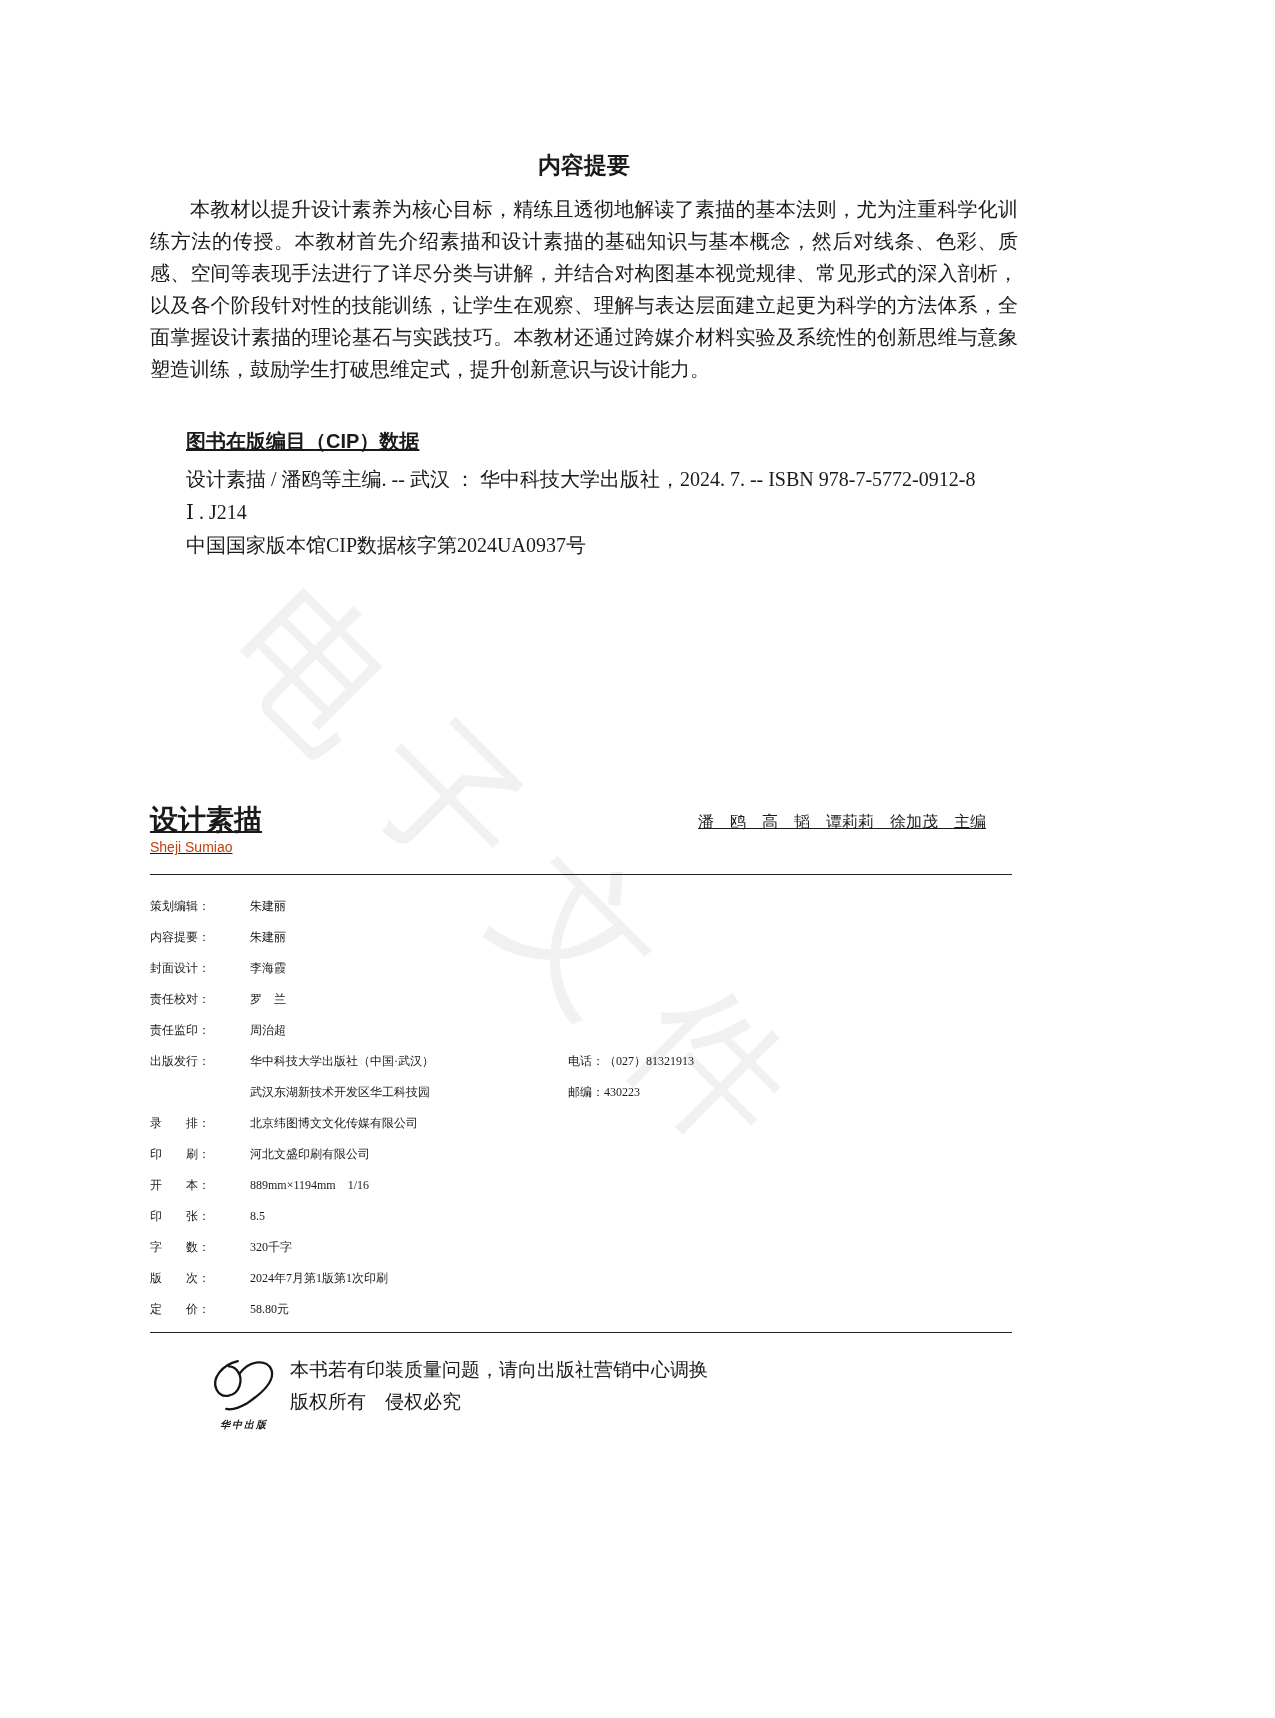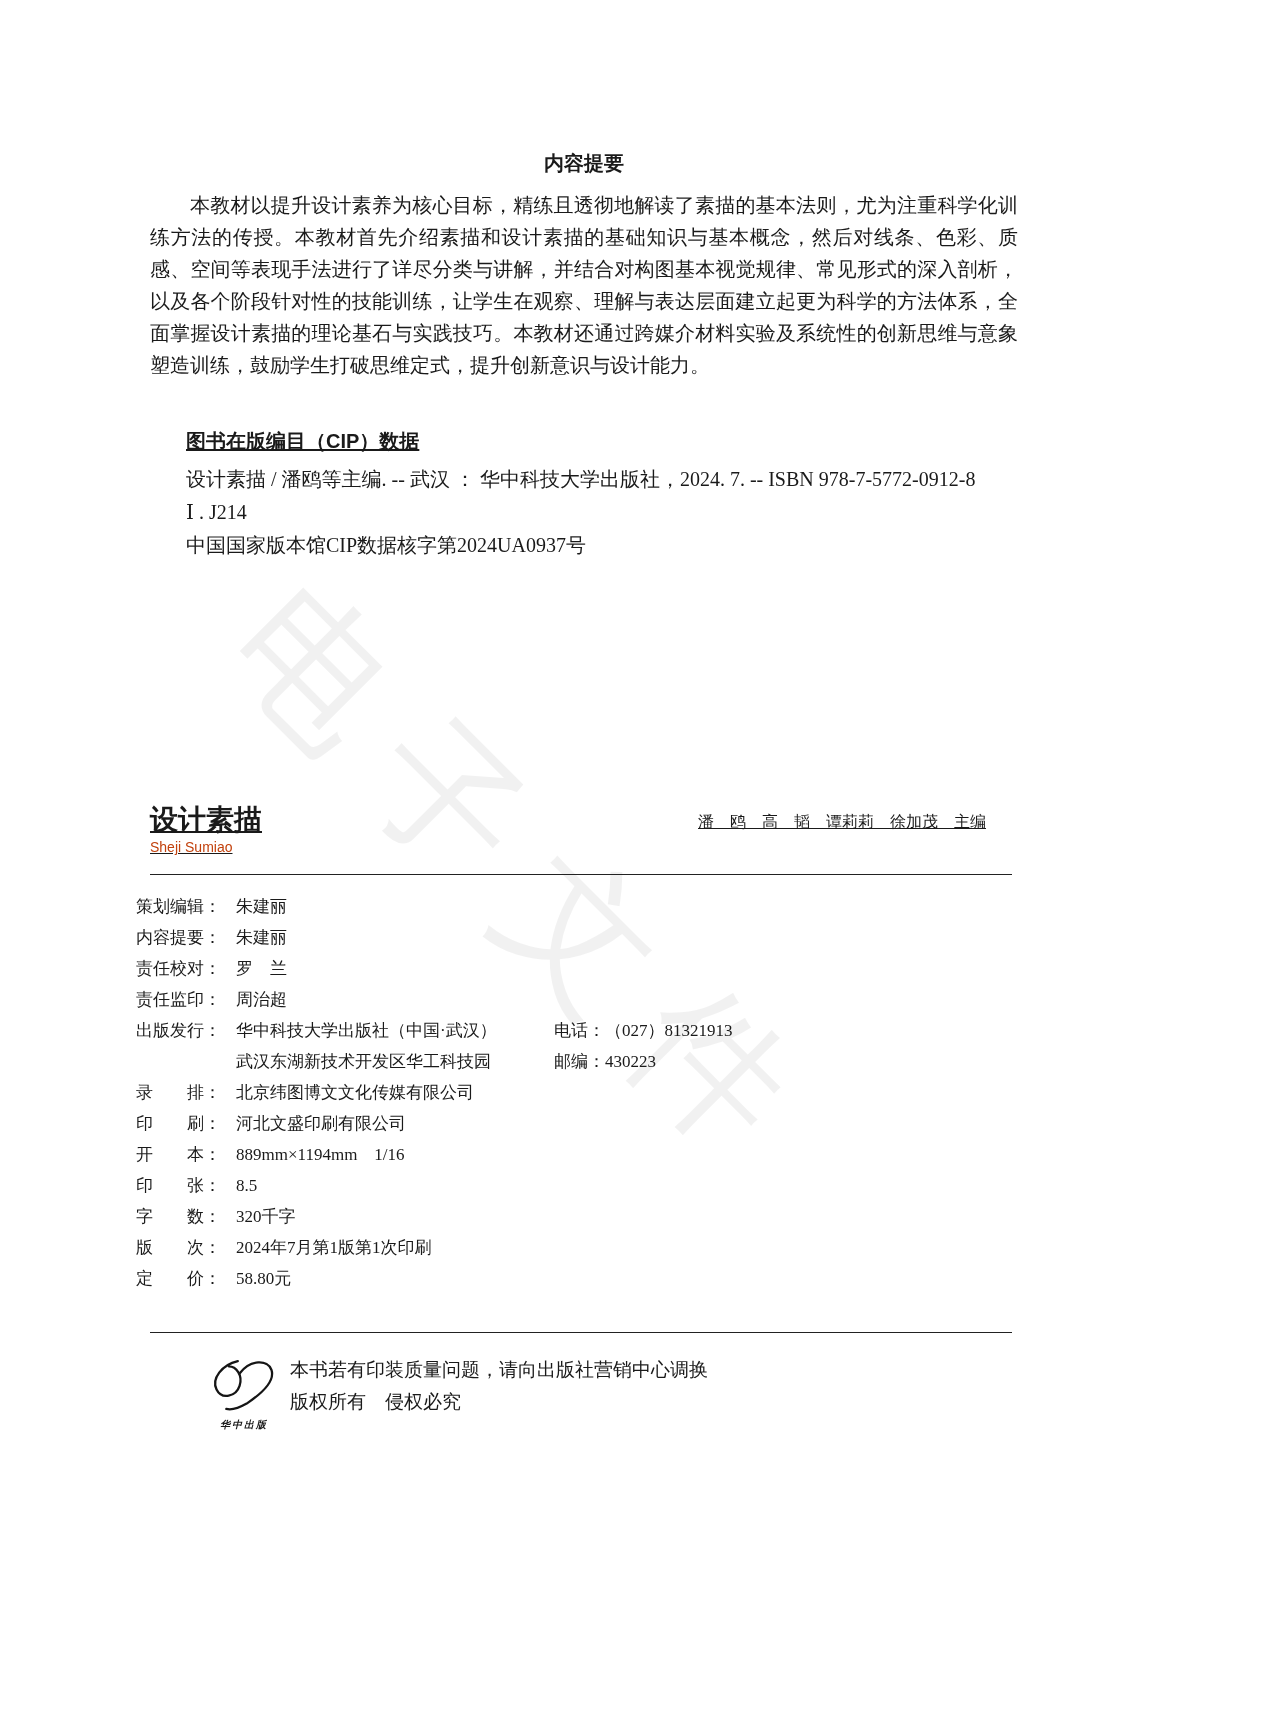--- a/index.html
+++ b/index.html
@@ -25,21 +25,21 @@
     white-space:nowrap;
     z-index:0;
     font-family:"Liberation Serif","DejaVu Serif",serif;
     user-select:none;
   }
   
   .summary{position:absolute;left:150px;top:150px;width:868px;}
   .summary-title{
     text-align:center;
     font-weight:bold;
-    font-size:20px;
+    font-size:23px;
     font-family:"Liberation Sans","DejaVu Sans",sans-serif;
     margin-bottom:12px;
   }
   .summary-body{
     font-size:20px;
     line-height:32px;
     text-align:justify;
     text-indent:2em;
   }
   
@@ -70,21 +70,21 @@
     padding-right:32px;
     white-space:nowrap;
   }
   .divider{
     position:absolute;left:150px;width:862px;height:0;
     border-top:1.5px solid #222;
   }
   .divider.rule1{top:874px;}
   .divider.rule2{top:1332px;}
   
-  .colophon{position:absolute;left:136px;top:891px;width:868px;font-size:17px;}
+  .colophon{position:absolute;left:150px;top:891px;width:868px;font-size:12px;}
   .colophon .row{position:relative;height:31px;line-height:31px;white-space:nowrap;}
   .colophon .lbl{display:inline-block;min-width:100px;}
   .colophon .right{position:absolute;left:418px;top:0;}
   
   .footer{position:absolute;left:150px;top:1348px;width:868px;}
   .footer-logo{position:absolute;left:46px;top:6px;width:96px;text-align:center;}
   .logo-mark{display:block;margin:0 auto;}
   .logo-text{
     font-size:10px;font-weight:bold;font-style:italic;
     letter-spacing:2px;margin-top:2px;
@@ -118,20 +118,21 @@
         <div class="pinyin">Sheji Sumiao</div>
       </div>
       <div class="editors">潘　鸥　高　韬　谭莉莉　徐加茂　主编</div>
     </div>
 
     <div class="divider rule1"></div>
 
     <div class="colophon">
       <div class="row"><span class="lbl">策划编辑：</span><span class="val">朱建丽</span><span class="right"></span></div>
       <div class="row"><span class="lbl">内容提要：</span><span class="val">朱建丽</span><span class="right"></span></div>
+      <div class="row"><span class="lbl">封面设计：</span><span class="val">李海霞</span><span class="right"></span></div>
       <div class="row"><span class="lbl">责任校对：</span><span class="val">罗　兰</span><span class="right"></span></div>
       <div class="row"><span class="lbl">责任监印：</span><span class="val">周治超</span><span class="right"></span></div>
       <div class="row"><span class="lbl">出版发行：</span><span class="val">华中科技大学出版社（中国·武汉）</span><span class="right">电话：（027）81321913</span></div>
       <div class="row"><span class="lbl"></span><span class="val">武汉东湖新技术开发区华工科技园</span><span class="right">邮编：430223</span></div>
       <div class="row"><span class="lbl">录　　排：</span><span class="val">北京纬图博文文化传媒有限公司</span><span class="right"></span></div>
       <div class="row"><span class="lbl">印　　刷：</span><span class="val">河北文盛印刷有限公司</span><span class="right"></span></div>
       <div class="row"><span class="lbl">开　　本：</span><span class="val">889mm×1194mm　1/16</span><span class="right"></span></div>
       <div class="row"><span class="lbl">印　　张：</span><span class="val">8.5</span><span class="right"></span></div>
       <div class="row"><span class="lbl">字　　数：</span><span class="val">320千字</span><span class="right"></span></div>
       <div class="row"><span class="lbl">版　　次：</span><span class="val">2024年7月第1版第1次印刷</span><span class="right"></span></div>

